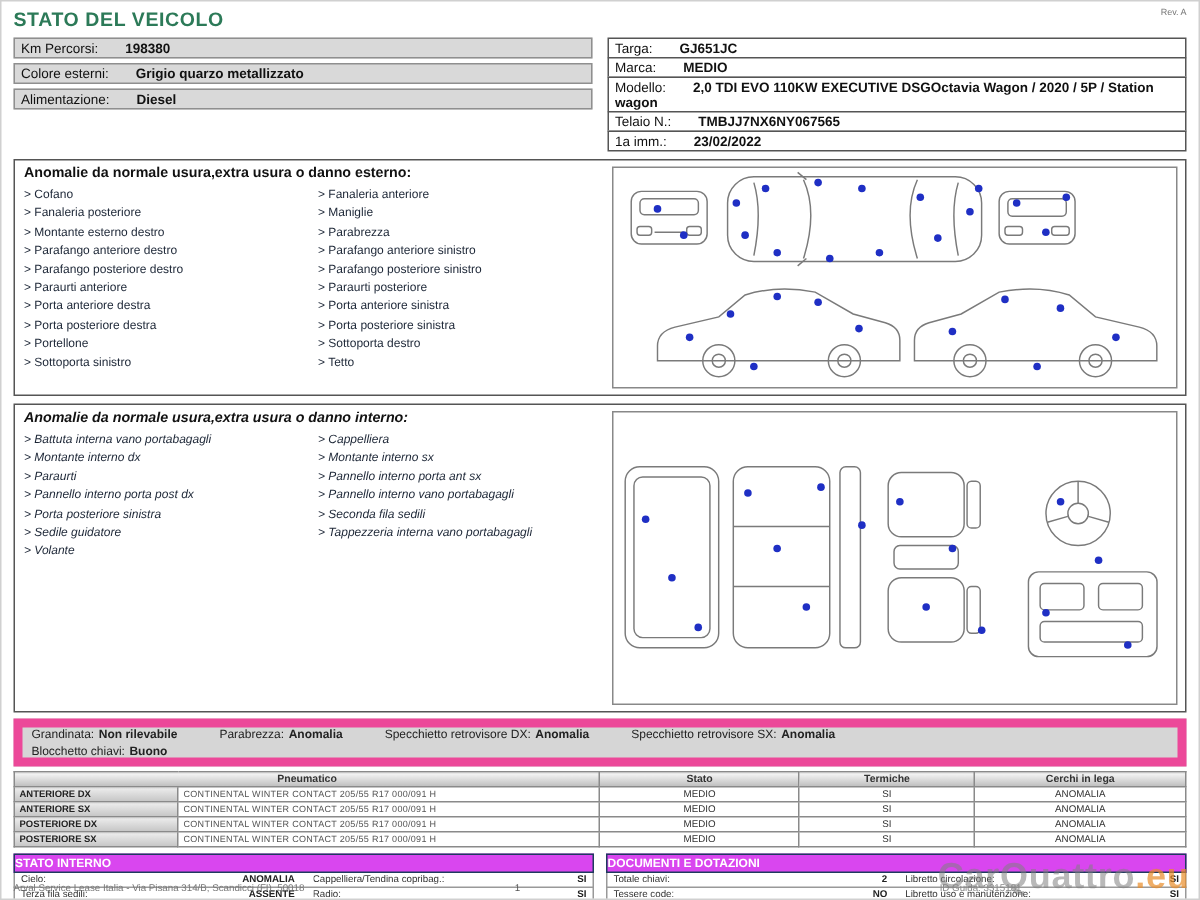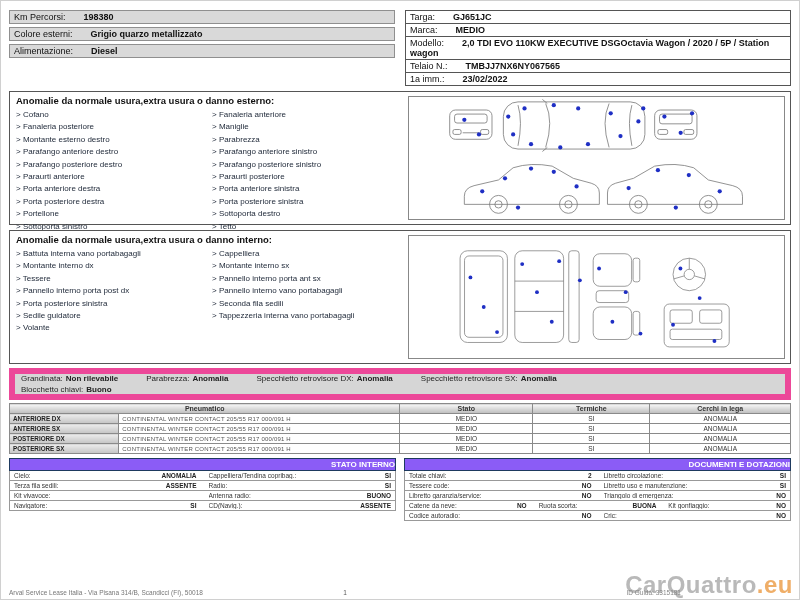--- a/index.html
+++ b/index.html
@@ -18,22 +18,22 @@
   .info-left { width:386px; }
   .info-left > div { background:#d9d9d9; border:1px solid #8f8f8f; padding:1px 4px;
                      font-size:9px; margin-bottom:3px; color:#111; }
   .info-right { flex:1; }
   .info-right > div { background:#fff; border:1px solid #555; padding:1px 4px; font-size:9px; color:#111; }
   .info-right > div:not(:first-child) { margin-top:-1px; }
   .iv { font-weight:bold; margin-left:18px; }
 
   
   .sec { position:relative; border:1px solid #555; margin-top:5px; padding:3px 6px; }
-  .sec1 { height:134px; }
-  .sec2 { height:134px; }
+  .sec1 { height:158px; }
+  .sec2 { height:206px;font-style:italic; }
   .sec-title { font-size:9.5px; font-weight:bold; color:#111; margin-bottom:3px; }
   .cols { display:flex; width:392px; }
   .col { flex:1; padding-right:4px; }
   .col li { list-style:none; font-size:8px; line-height:1.55; color:#1c2636; max-width:165px; }
   .col li::before { content:"> "; }
   .diagram { position:absolute; top:4px; bottom:4px; left:398px; right:5px;
              border:1px solid #888; background:#fff; }
   .diagram svg { width:100%; height:100%; display:block; }
 
   
@@ -47,21 +47,21 @@
   .tires th, .tires td { border:1px solid #8a8a8a; padding:1px 3px; overflow:hidden; white-space:nowrap; }
   .tires thead th { background:linear-gradient(#f6f6f6,#bdbdbd); font-size:7px; color:#333;
                     text-align:center; font-weight:bold; }
   td.pos { background:linear-gradient(#ececec,#c4c4c4); font-weight:bold; font-size:6.3px; color:#222; }
   td.tire { font-size:6px; color:#555; letter-spacing:.2px; }
   td.cen { text-align:center; font-size:6.5px; color:#333; }
 
   
   .panels { display:flex; gap:8px; margin-top:4px; align-items:flex-start; }
   .panel { flex:1; }
-  .panel-title { background:#8b5cf6; color:#fff; font-weight:bold; text-align:right;
+  .panel-title { background:#d946ef; color:#fff; font-weight:bold; text-align:left;
                  font-size:8px; padding:1px 0; border:1px solid #1e3a5f; }
   .p-row { display:flex; border:1px solid #999; border-top:0; padding:1px 4px; gap:12px; font-size:6.5px; }
   .p-pair { flex:1; display:flex; justify-content:space-between; min-width:0; }
   .p-lbl { color:#333; white-space:nowrap; overflow:hidden; }
   .p-val { font-weight:bold; color:#222; margin-left:4px; }
 
   
   .footer { position:absolute; left:8px; right:8px; bottom:3px; display:flex;
             align-items:flex-end; font-size:6.5px; color:#777; }
   .addr { flex:1; }
@@ -69,20 +69,24 @@
   .fid { flex:1; text-align:right; padding-right:110px; color:#888; }
   .watermark { position:absolute; right:6px; bottom:0; font-size:24px; font-weight:bold;
                letter-spacing:.5px; color:rgba(128,128,128,.55); }
   .watermark .tld { color:rgba(232,140,40,.7); }
 </style>
 </head>
 <body>
 
 <div class="page">
 
+  <div class="hdr">
+    <div class="title">STATO DEL VEICOLO</div>
+    <div class="rev">Rev. A</div>
+  </div>
 
   <div class="info">
     <div class="info-left">
 
     <div><span class="il">Km Percorsi:</span><span class="iv">198380</span></div>
         <div><span class="il">Colore esterni:</span><span class="iv">Grigio quarzo metallizzato</span></div>
         <div><span class="il">Alimentazione:</span><span class="iv">Diesel</span></div>
       </div>
     <div class="info-right">
 
@@ -193,21 +197,21 @@
     </div>
   </div>
 
   <div class="sec sec2">
     <div class="sec-title">Anomalie da normale usura,extra usura o danno interno:</div>
     <div class="cols">
       <ul class="col">
 
       <li>Battuta interna vano portabagagli</li>
           <li>Montante interno dx</li>
-          <li>Tessere</li>
+          <li>Paraurti</li>
           <li>Pannello interno porta post dx</li>
           <li>Porta posteriore sinistra</li>
           <li>Sedile guidatore</li>
           <li>Volante</li>
         </ul>
       <ul class="col">
 
       <li>Cappelliera</li>
           <li>Montante interno sx</li>
           <li>Pannello interno porta ant sx</li>

